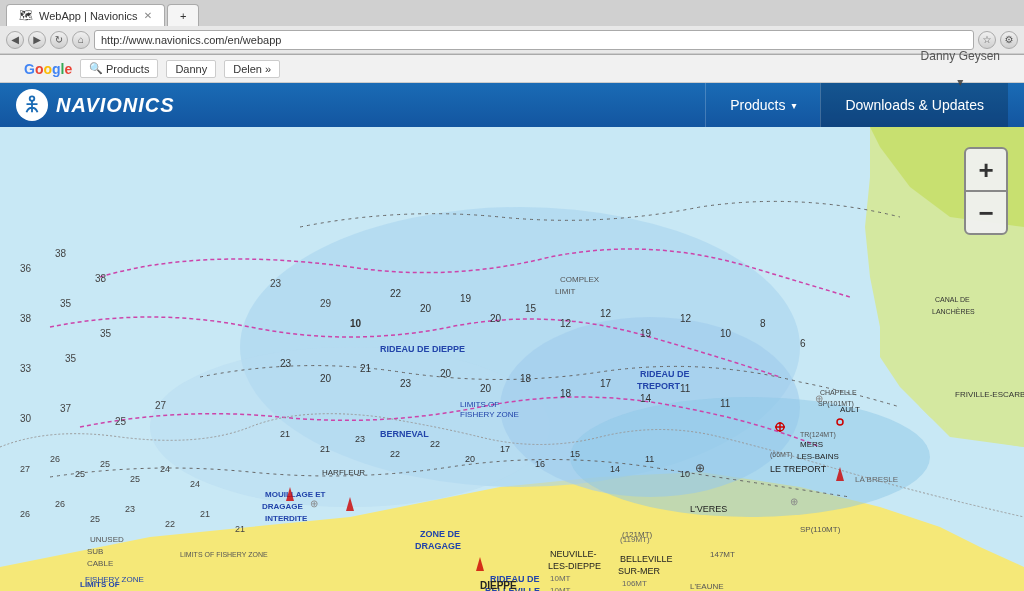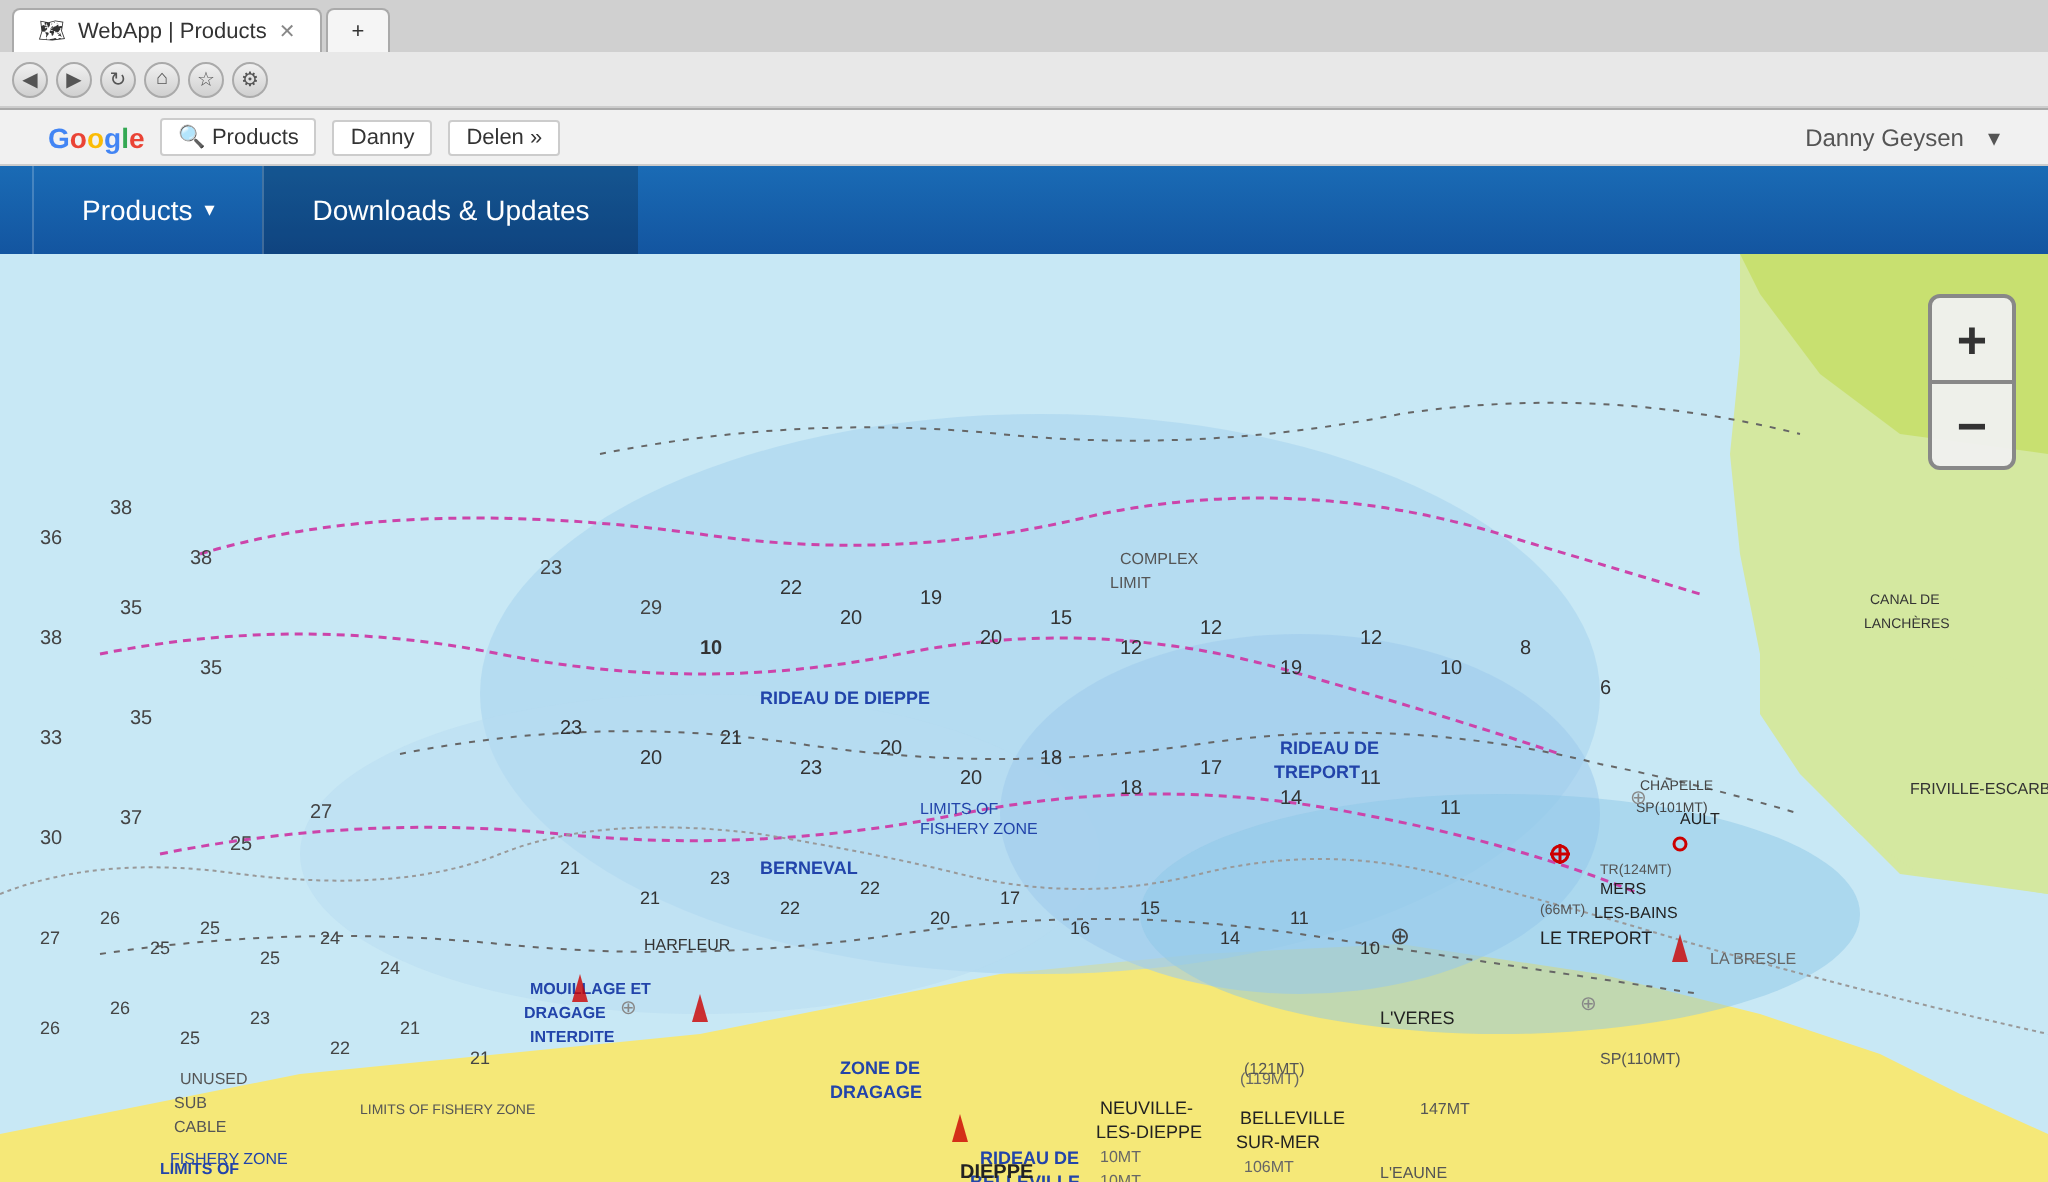--- a/index.html
+++ b/index.html
@@ -37,45 +37,48 @@
 
     
     .google-bar { background: #f1f1f1; border-bottom: 1px solid #ccc; height: 28px; display: flex; align-items: center; padding: 0 24px; gap: 8px; font-size: 12px; color: #333; }
     .google-logo { font-size: 14px; font-weight: bold; color: #4285f4; font-family: 'Arial', sans-serif; }
     .google-logo span:nth-child(1) { color: #4285f4; }
     .google-logo span:nth-child(2) { color: #ea4335; }
     .google-logo span:nth-child(3) { color: #fbbc05; }
     .google-logo span:nth-child(4) { color: #4285f4; }
     .google-logo span:nth-child(5) { color: #34a853; }
     .google-logo span:nth-child(6) { color: #ea4335; }
-    .google-bar-right { margin-left: auto; display: flex; align-items: center; gap: 12px; font-size: 12px; color: #555; }
+    .google-bar-right { margin-left: auto; display: flex; align-items: center; gap: 12px; font-size: 12px; color: #555; flex-direction: column; }
     .google-bar-btn { border: 1px solid #ccc; background: #fff; padding: 2px 8px; border-radius: 2px; font-size: 11px; cursor: pointer; display: flex; align-items: center; gap: 3px; }
 
     
     .map-svg { width: 100%; height: 100%; }
   </style>
 </head>
 <body>
 
 <div class="browser-chrome">
   <div class="browser-tab-bar">
     <div class="browser-tab active">
       <span>🗺</span>
-      <span>WebApp | Products</span>
+      <span>WebApp | Navionics</span>
       <span class="tab-close">✕</span>
     </div>
     <div class="browser-tab">
       <span>+</span>
     </div>
   </div>
   <div class="browser-toolbar">
     <div class="browser-btn">◀</div>
     <div class="browser-btn">▶</div>
     <div class="browser-btn">↻</div>
     <div class="browser-btn">⌂</div>
+    <div class="browser-url-bar">
+      <span>http://www.navionics.com/en/webapp</span>
+    </div>
     <div class="browser-btn">☆</div>
     <div class="browser-btn">⚙</div>
   </div>
 </div>
 
 <div class="google-bar">
   <div class="google-logo">
     <span>G</span><span>o</span><span>o</span><span>g</span><span>l</span><span>e</span>
   </div>
   <div class="google-bar-btn">
@@ -88,20 +91,29 @@
   <div class="google-bar-btn">
     <span>Delen »</span>
   </div>
   <div class="google-bar-right">
     <span>Danny Geysen</span>
     <span>▾</span>
   </div>
 </div>
 
 <div class="nav-header">
+  <div class="nav-logo">
+    <div class="nav-logo-icon">
+      <svg viewBox="0 0 24 24" fill="none">
+        <circle cx="12" cy="5" r="2.5" stroke="#1a6bb5" stroke-width="2"></circle>
+        <path d="M12 7.5V20M6 11h12M6 20c1-3 2.5-5 6-5s5 2 6 5" stroke="#1a6bb5" stroke-width="2" fill="none"></path>
+      </svg>
+    </div>
+    <span class="nav-logo-text">NAVIONICS</span>
+  </div>
   <div class="nav-menu">
     <div class="nav-menu-item">
       <span>Products</span>
       <span class="arrow">▾</span>
     </div>
     <div class="nav-menu-item downloads">
       <span>Downloads &amp; Updates</span>
     </div>
   </div>
 </div>

